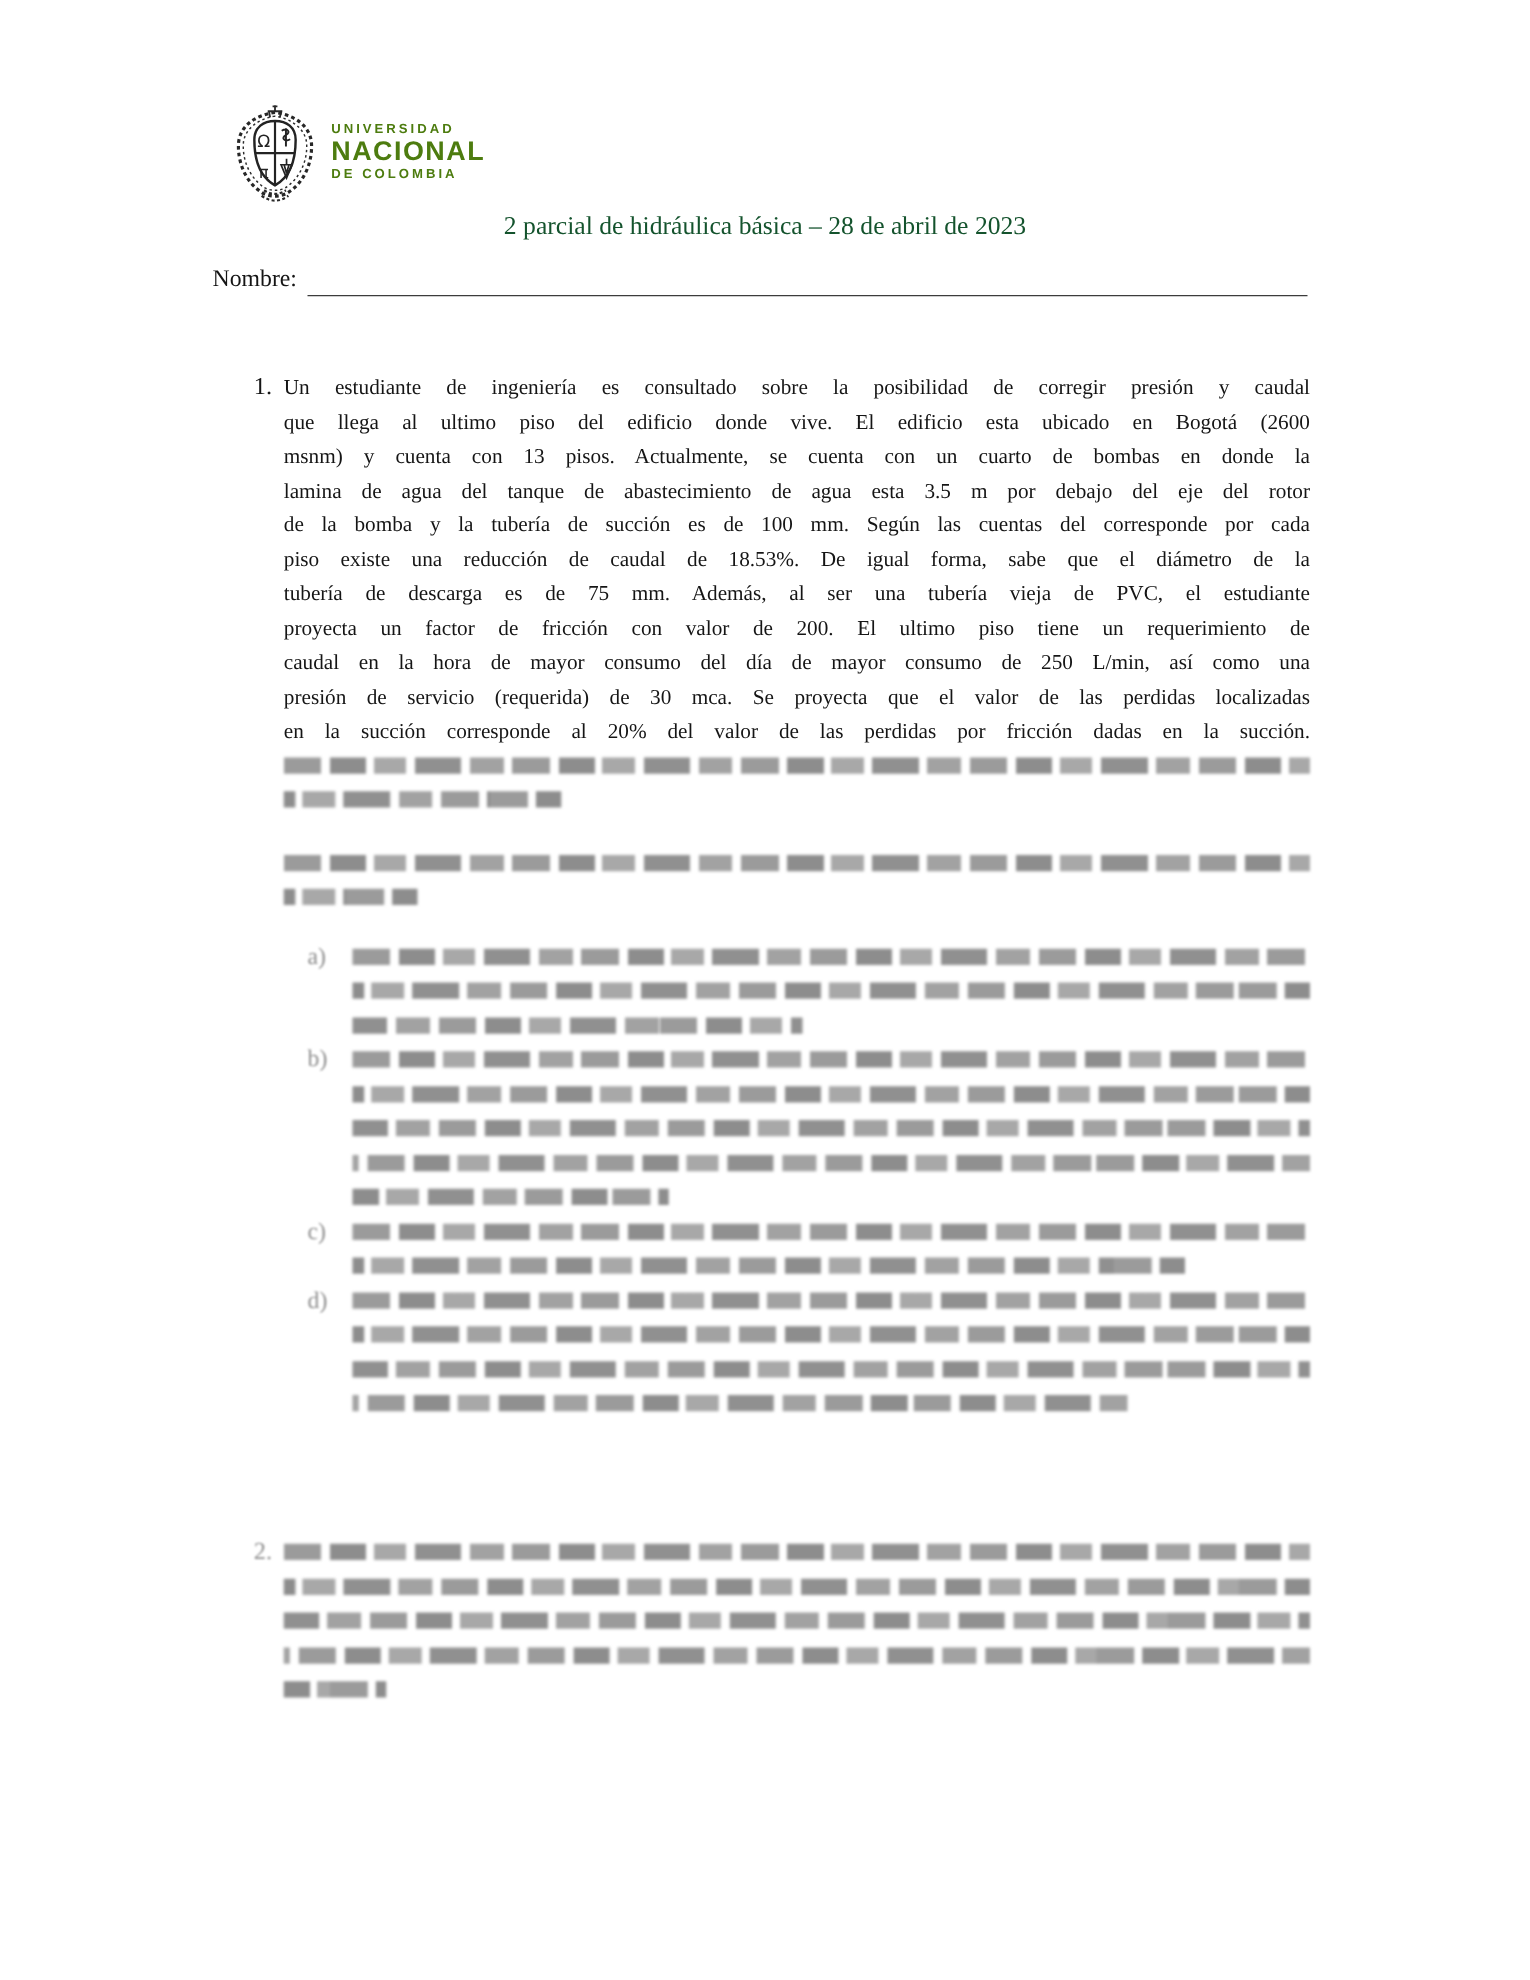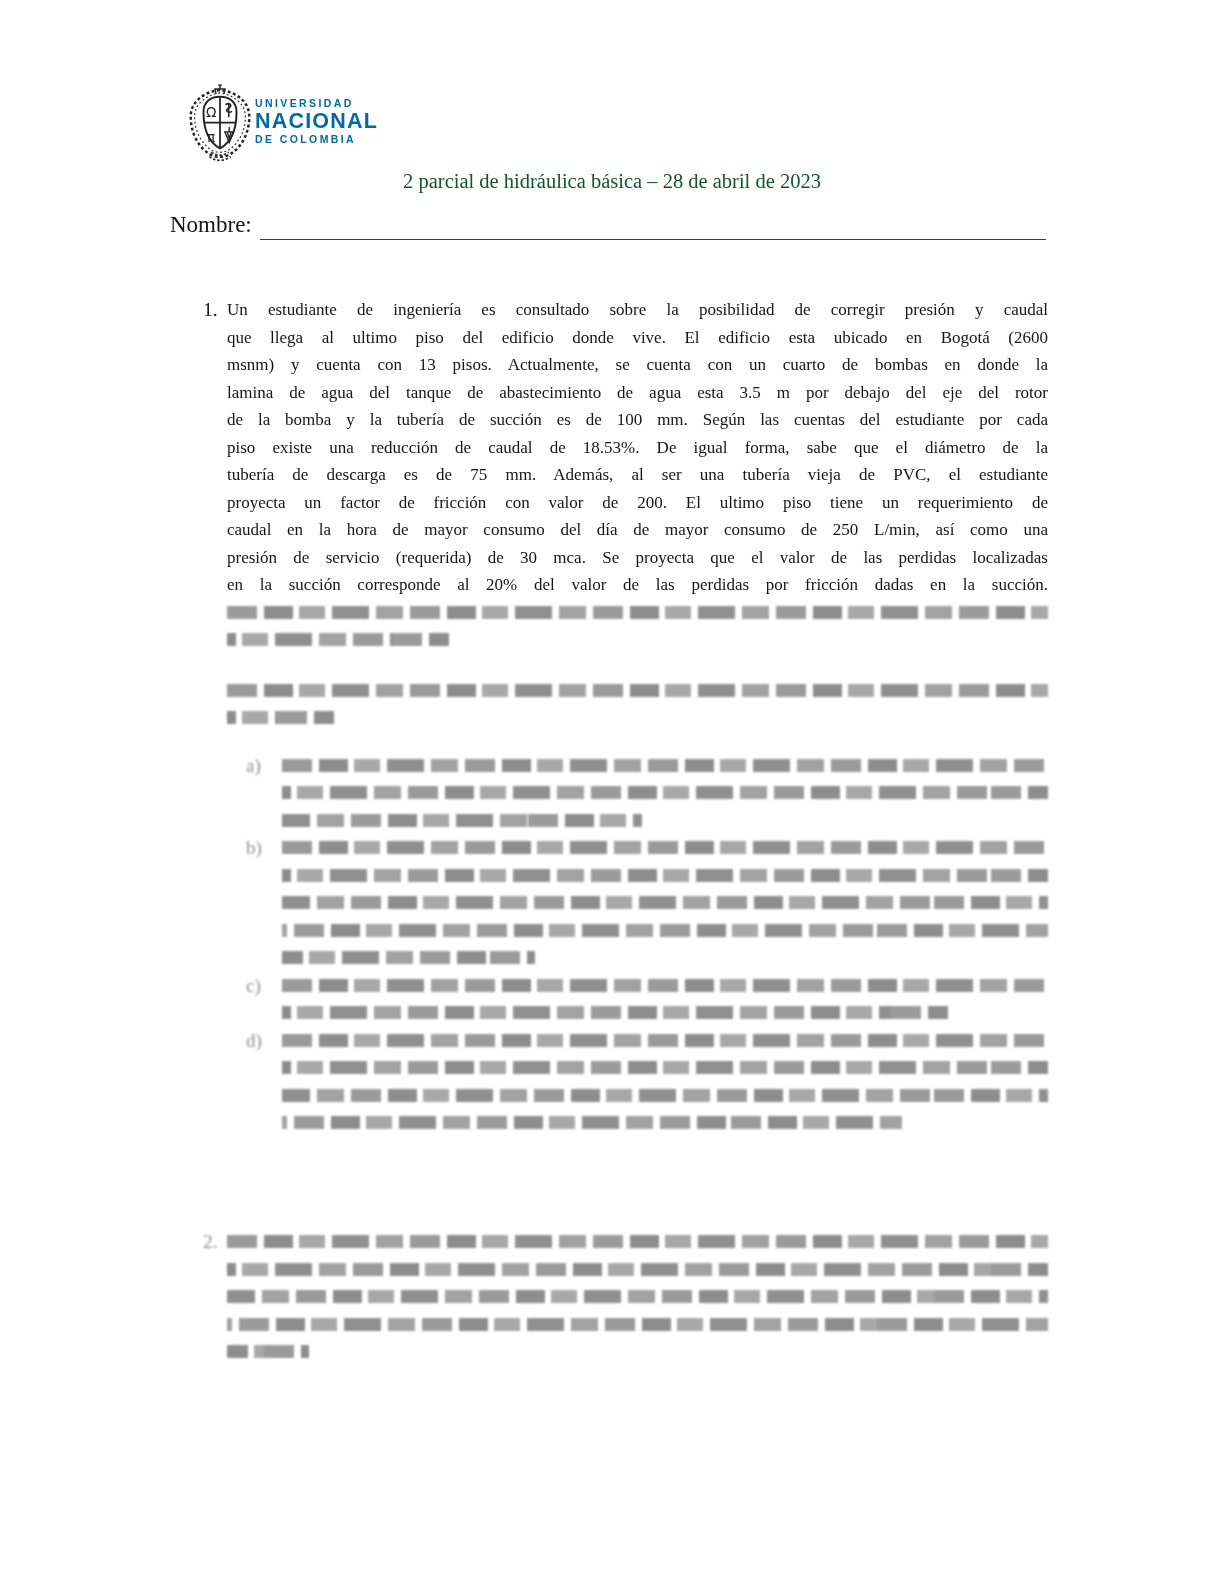--- a/index.html
+++ b/index.html
@@ -8,27 +8,27 @@
     width:1224px;height:1584px;
     background:#ffffff;
     font-family:"Liberation Serif", serif;
     color:#151515;
     overflow:hidden;
   }
 
   
   .logo{position:absolute;left:185px;top:84px;display:flex;align-items:flex-start;}
   .crest{flex:none;}
-  .logo-text{padding-top:13px;font-family:"Liberation Sans", sans-serif;color:#0369a1;}
+  .logo-text{margin-left:10px;padding-top:13px;font-family:"Liberation Sans", sans-serif;color:#4d7c0f;}
   .lt-small{font-size:10.5px;font-weight:bold;letter-spacing:2.4px;line-height:12px;}
   .lt-big{font-size:21.5px;font-weight:bold;letter-spacing:1.2px;line-height:24px;}
 
   
   .title{position:absolute;left:0;right:0;top:170px;text-align:center;font-size:20.5px;color:#14532d;}
-  .name-row{position:absolute;left:170px;right:178px;top:212px;display:flex;align-items:flex-end;font-size:23px;}
+  .name-row{position:absolute;left:170px;right:178px;top:212px;display:flex;align-items:flex-end;font-size:19px;}
   .name-label{flex:none;padding-bottom:2px;}
   .name-line{flex:1;margin-left:8px;height:24px;border-bottom:1.6px solid #3c3c3c;}
 
   
   .q{position:absolute;display:flex;}
   .q1{left:203px;top:296px;width:845px;}
   .q2{left:203px;top:1228px;width:845px;}
   .qnum{flex:none;width:24px;font-size:19.5px;line-height:27.5px;}
   .qbody{flex:1;min-width:0;}
   .tline{
@@ -101,21 +101,21 @@
   </div>
 
   <div class="q q1">
     <div class="qnum">1.</div>
     <div class="qbody">
       <div>
           <div class="tline">Un estudiante de ingeniería es consultado sobre la posibilidad de corregir presión y caudal</div>
           <div class="tline">que llega al ultimo piso del edificio donde vive. El edificio esta ubicado en Bogotá (2600</div>
           <div class="tline">msnm) y cuenta con 13 pisos. Actualmente, se cuenta con un cuarto de bombas en donde la</div>
           <div class="tline">lamina de agua del tanque de abastecimiento de agua esta 3.5 m por debajo del eje del rotor</div>
-          <div class="tline">de la bomba y la tubería de succión es de 100 mm. Según las cuentas del estudiante por cada</div>
+          <div class="tline">de la bomba y la tubería de succión es de 100 mm. Según las cuentas del corresponde por cada</div>
           <div class="tline">piso existe una reducción de caudal de 18.53%. De igual forma, sabe que el diámetro de la</div>
           <div class="tline">tubería de descarga es de 75 mm. Además, al ser una tubería vieja de PVC, el estudiante</div>
           <div class="tline">proyecta un factor de fricción con valor de 200. El ultimo piso tiene un requerimiento de</div>
           <div class="tline">caudal en la hora de mayor consumo del día de mayor consumo de 250 L/min, así como una</div>
           <div class="tline">presión de servicio (requerida) de 30 mca. Se proyecta que el valor de las perdidas localizadas</div>
           <div class="tline">en la succión corresponde al 20% del valor de las perdidas por fricción dadas en la succión.</div>
         </div>
       <div>
           <div class="bl">
             <div class="bl-bar" style="width: 100%; background-position: 0px 0px;"></div>

